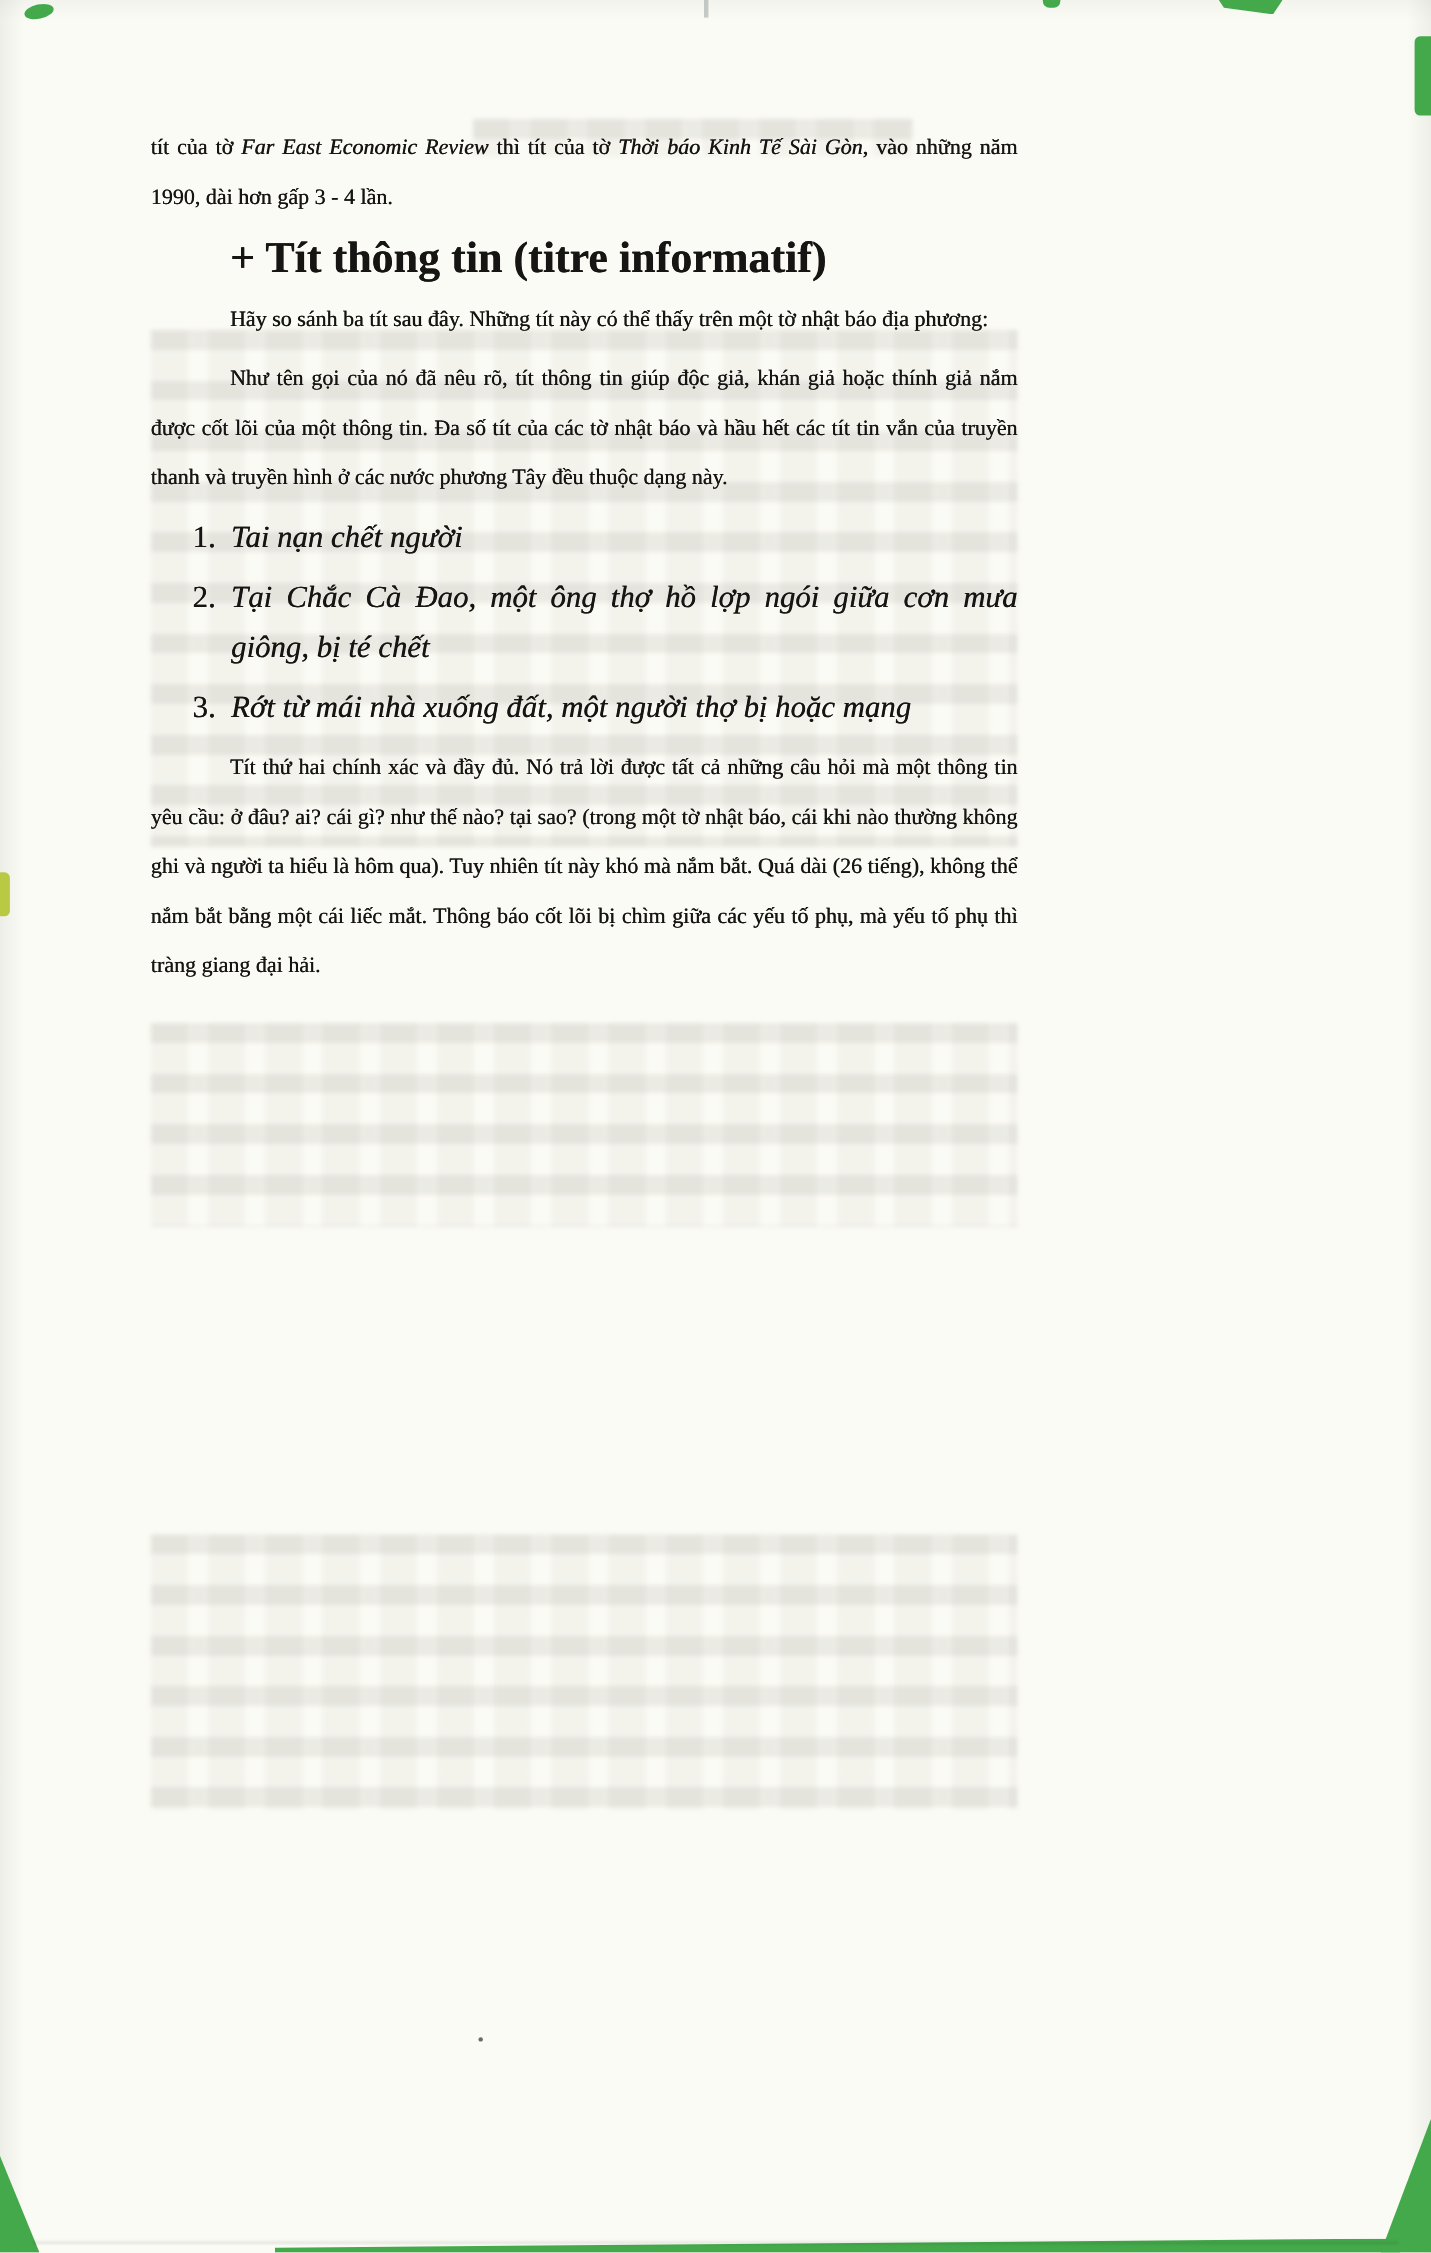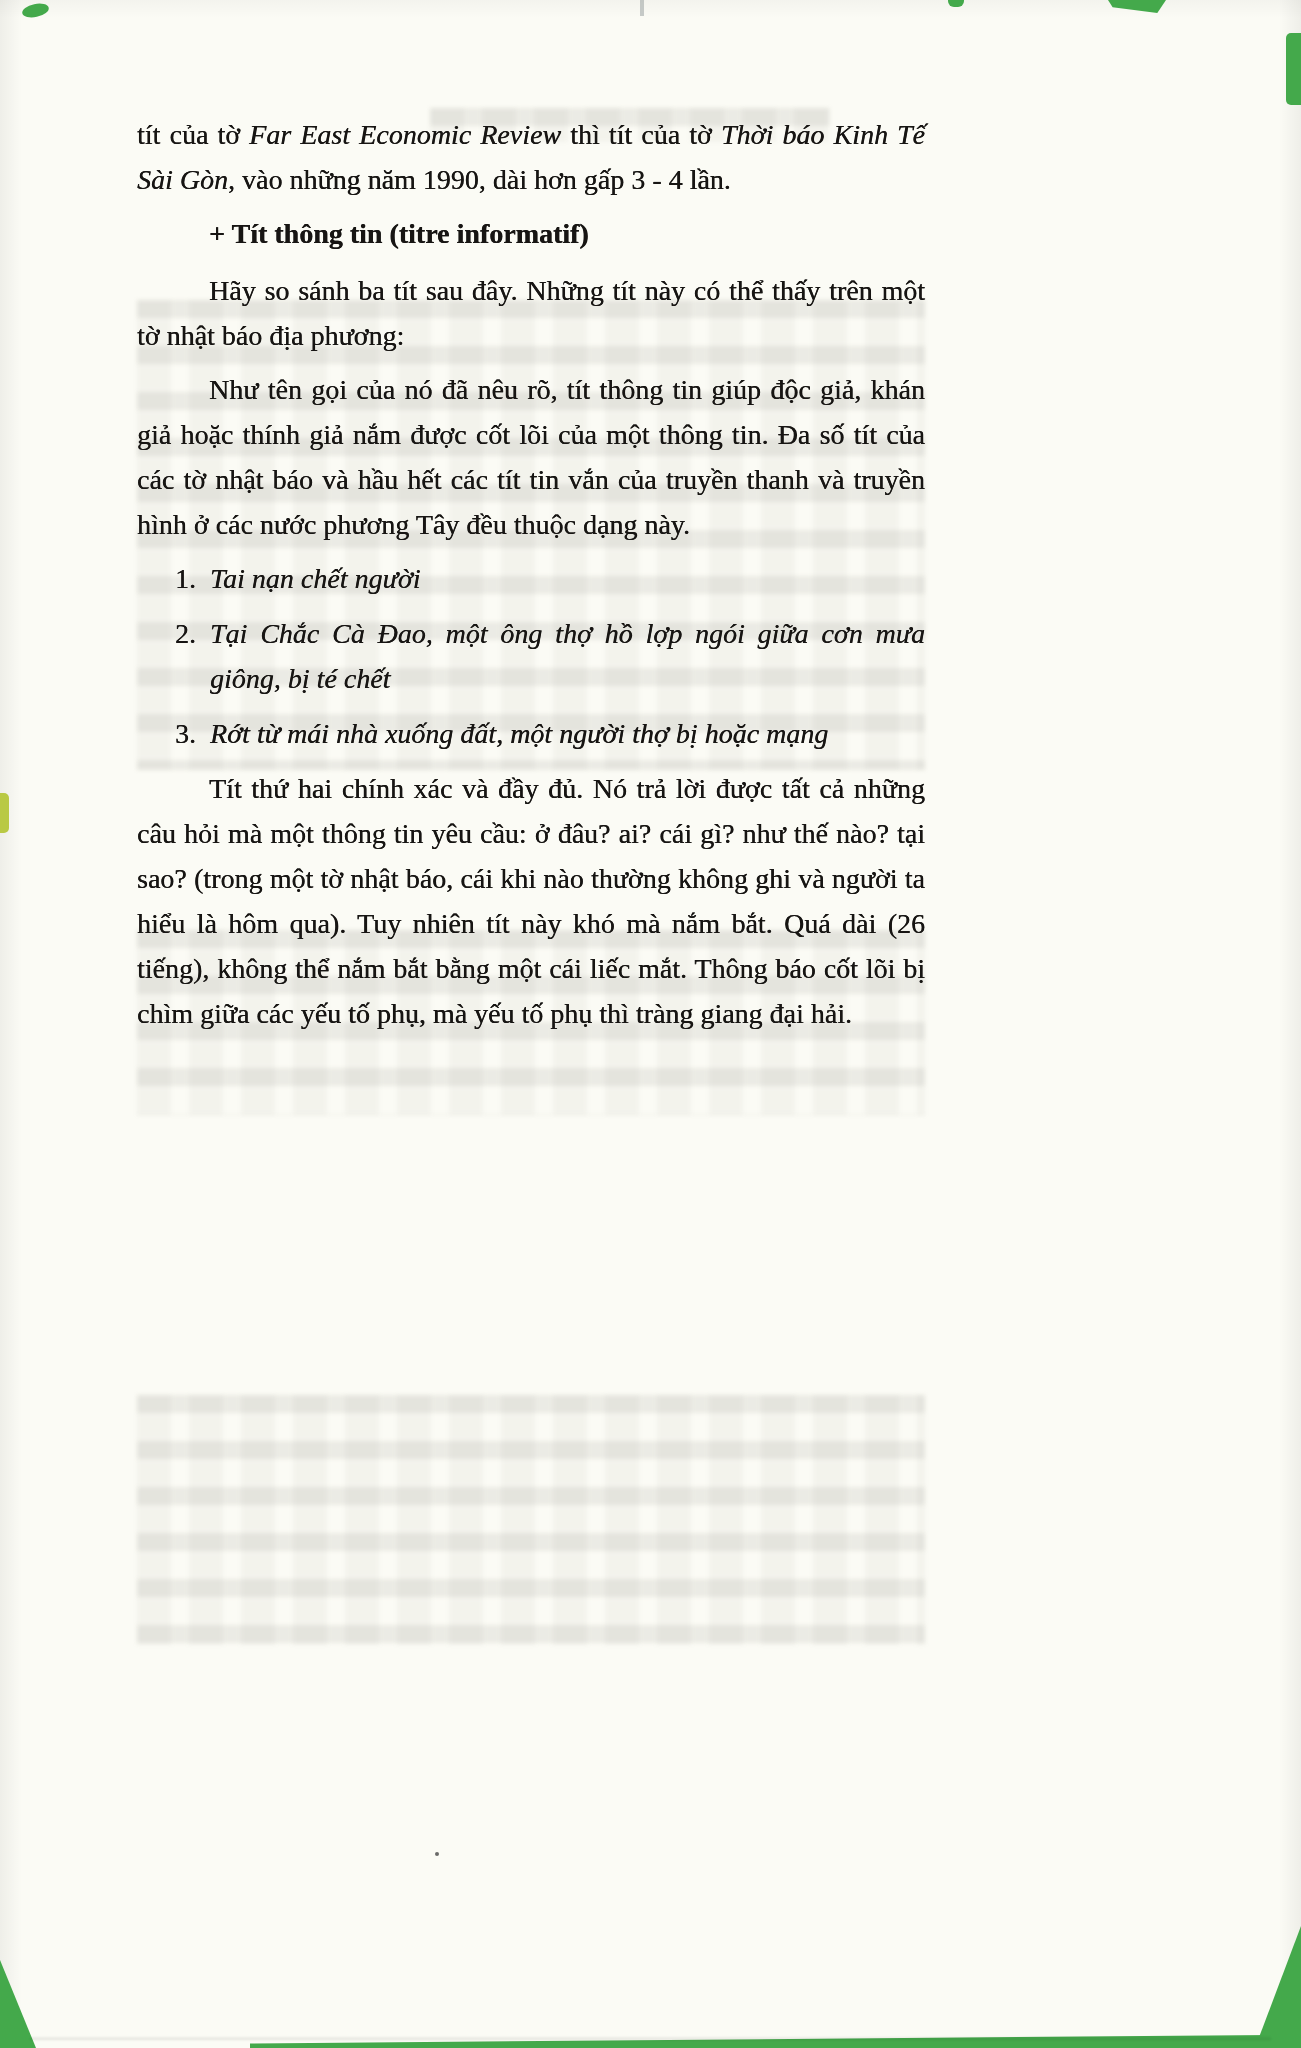--- a/index.html
+++ b/index.html
@@ -66,31 +66,31 @@
   }
   .running-header {
     font-family: "Liberation Sans", sans-serif;
     font-weight: bold;
     font-size: 26px;
     letter-spacing: 0.5px;
     margin-bottom: 62px;
     text-shadow: 0.3px 0 0 currentColor;
   }
   .para {
-    font-size: 28px;
+    font-size: 20px;
     line-height: 45px;
     text-align: justify;
     margin: 0 0 9px 0;
     text-shadow: 0.3px 0 0 currentColor;
   }
   .para.indent { text-indent: 72px; }
   .para.first  { text-indent: 0; }
   .it { font-style: italic; }
   .heading {
-    font-size: 28px;
+    font-size: 40px;
     line-height: 45px;
     font-weight: bold;
     padding-left: 72px;
     margin: 8px 0 12px 0;
     text-shadow: 0.3px 0 0 currentColor;
   }
   .list { margin: 4px 0 8px 0; }
   .li {
     display: flex;
     padding-left: 38px;

